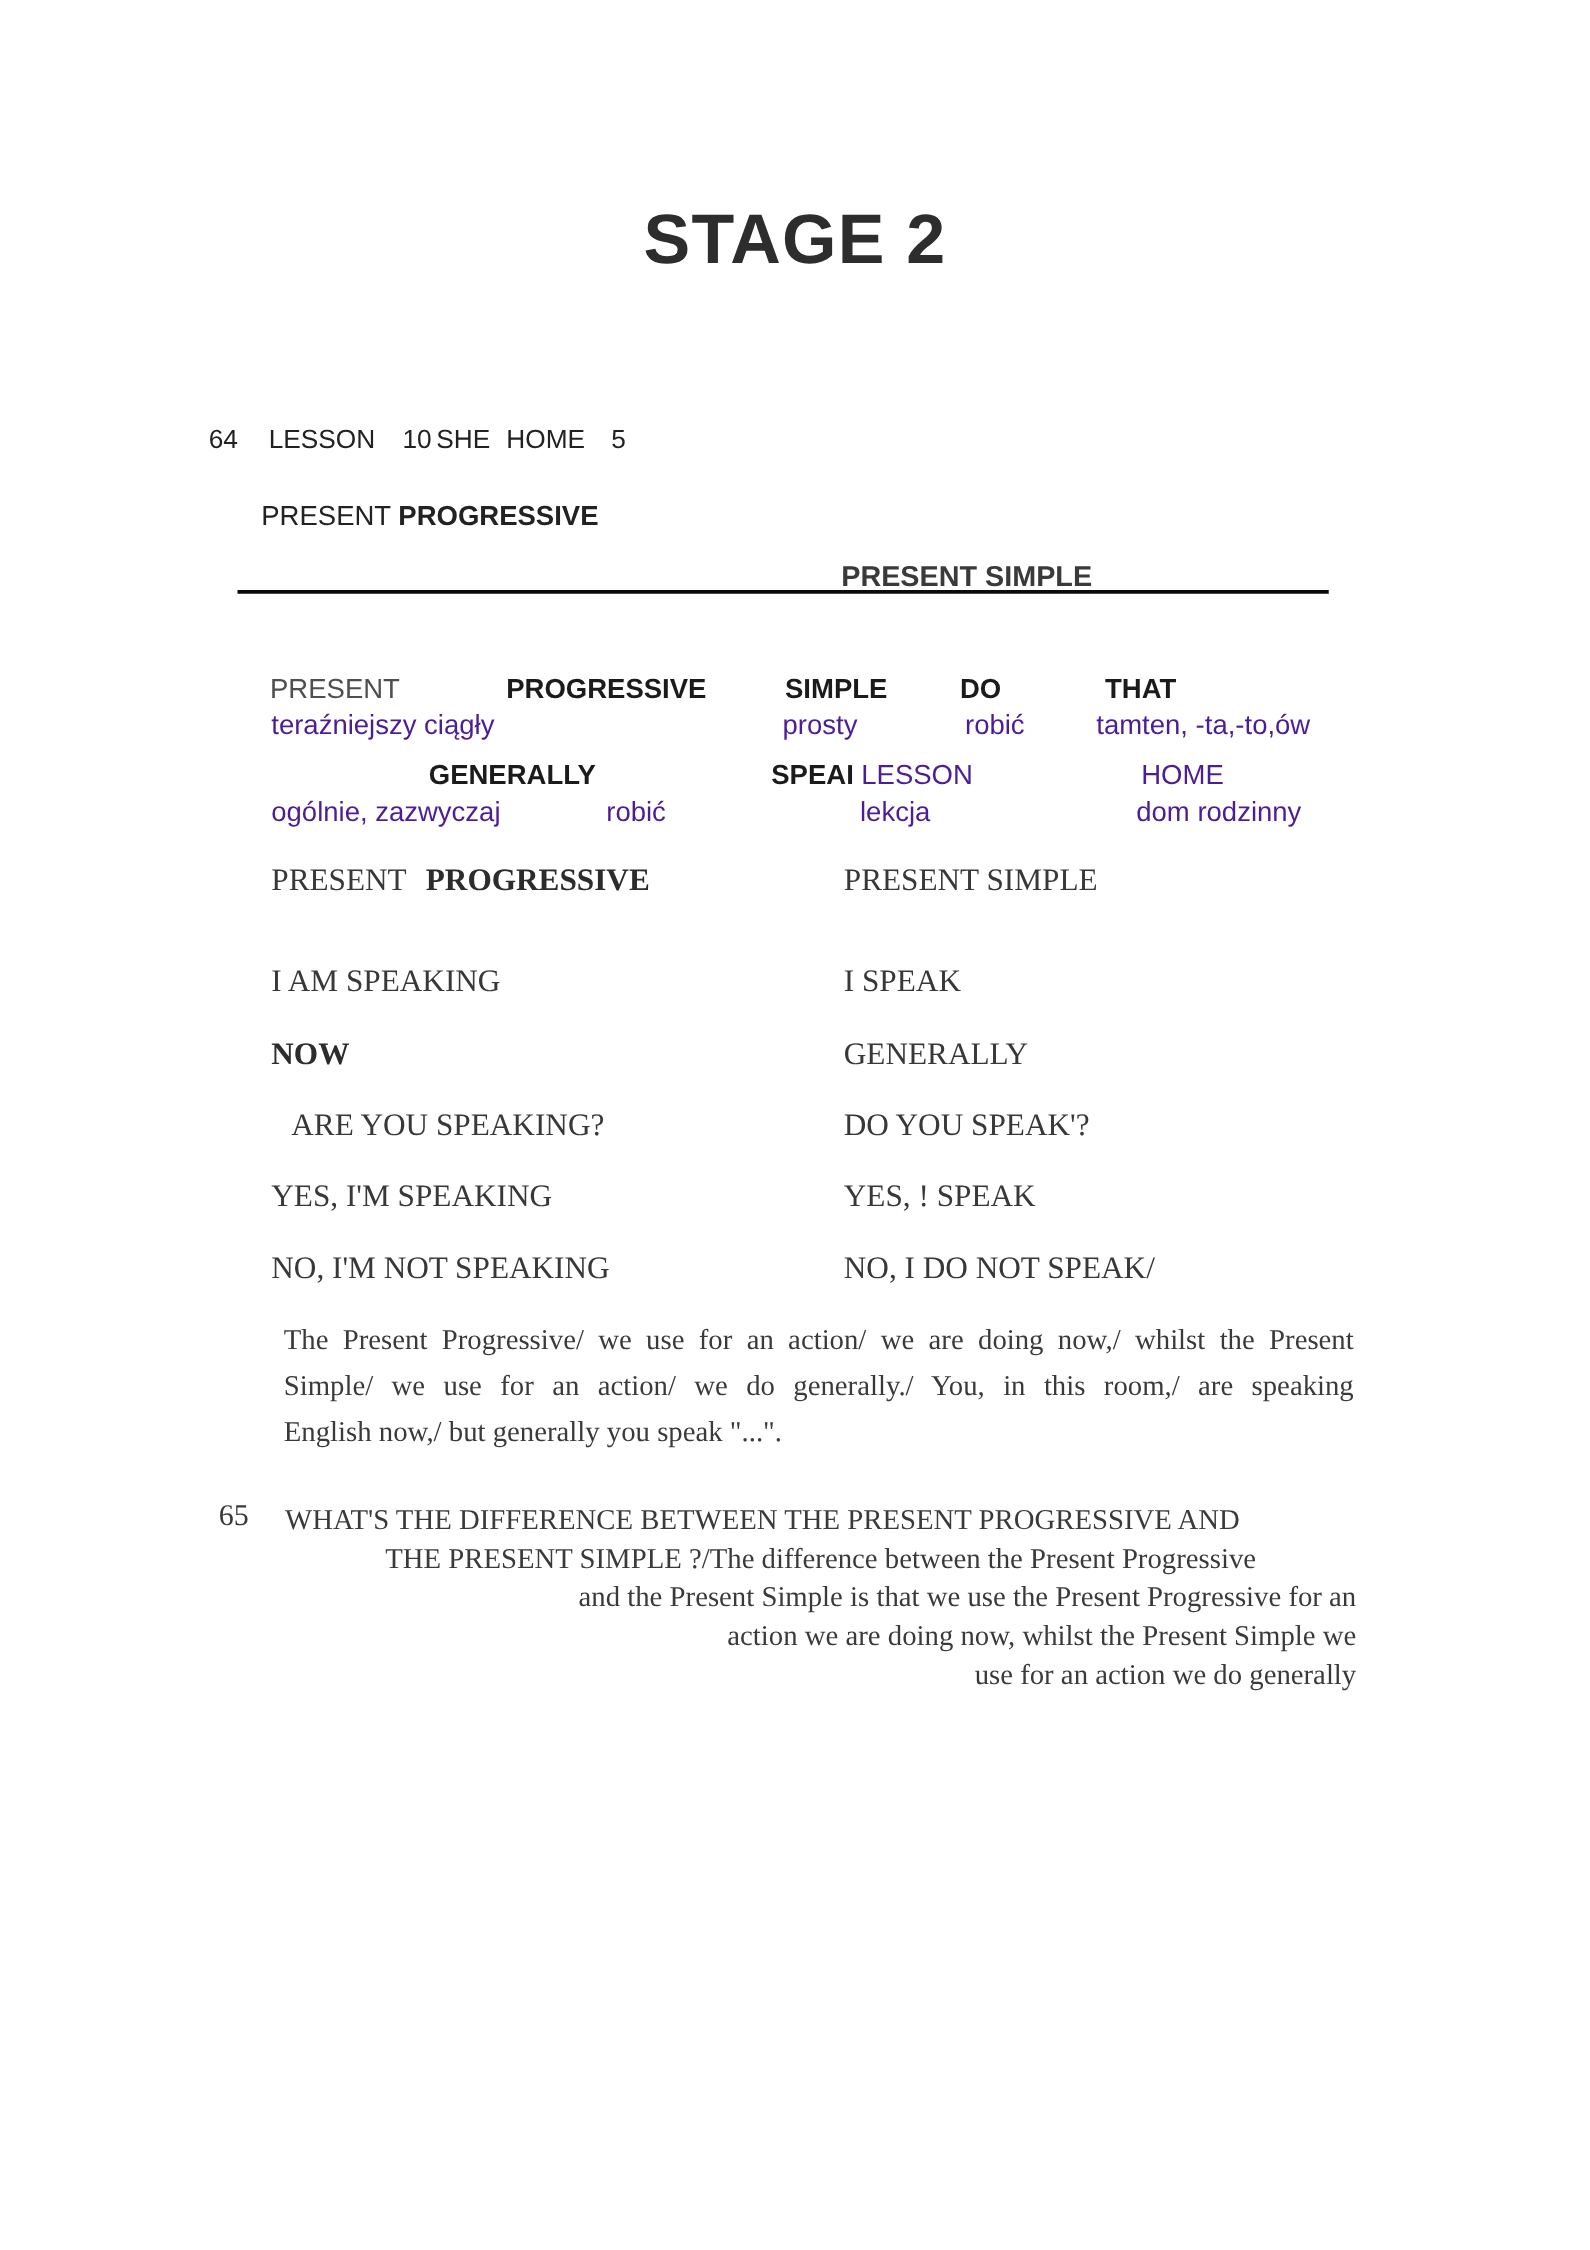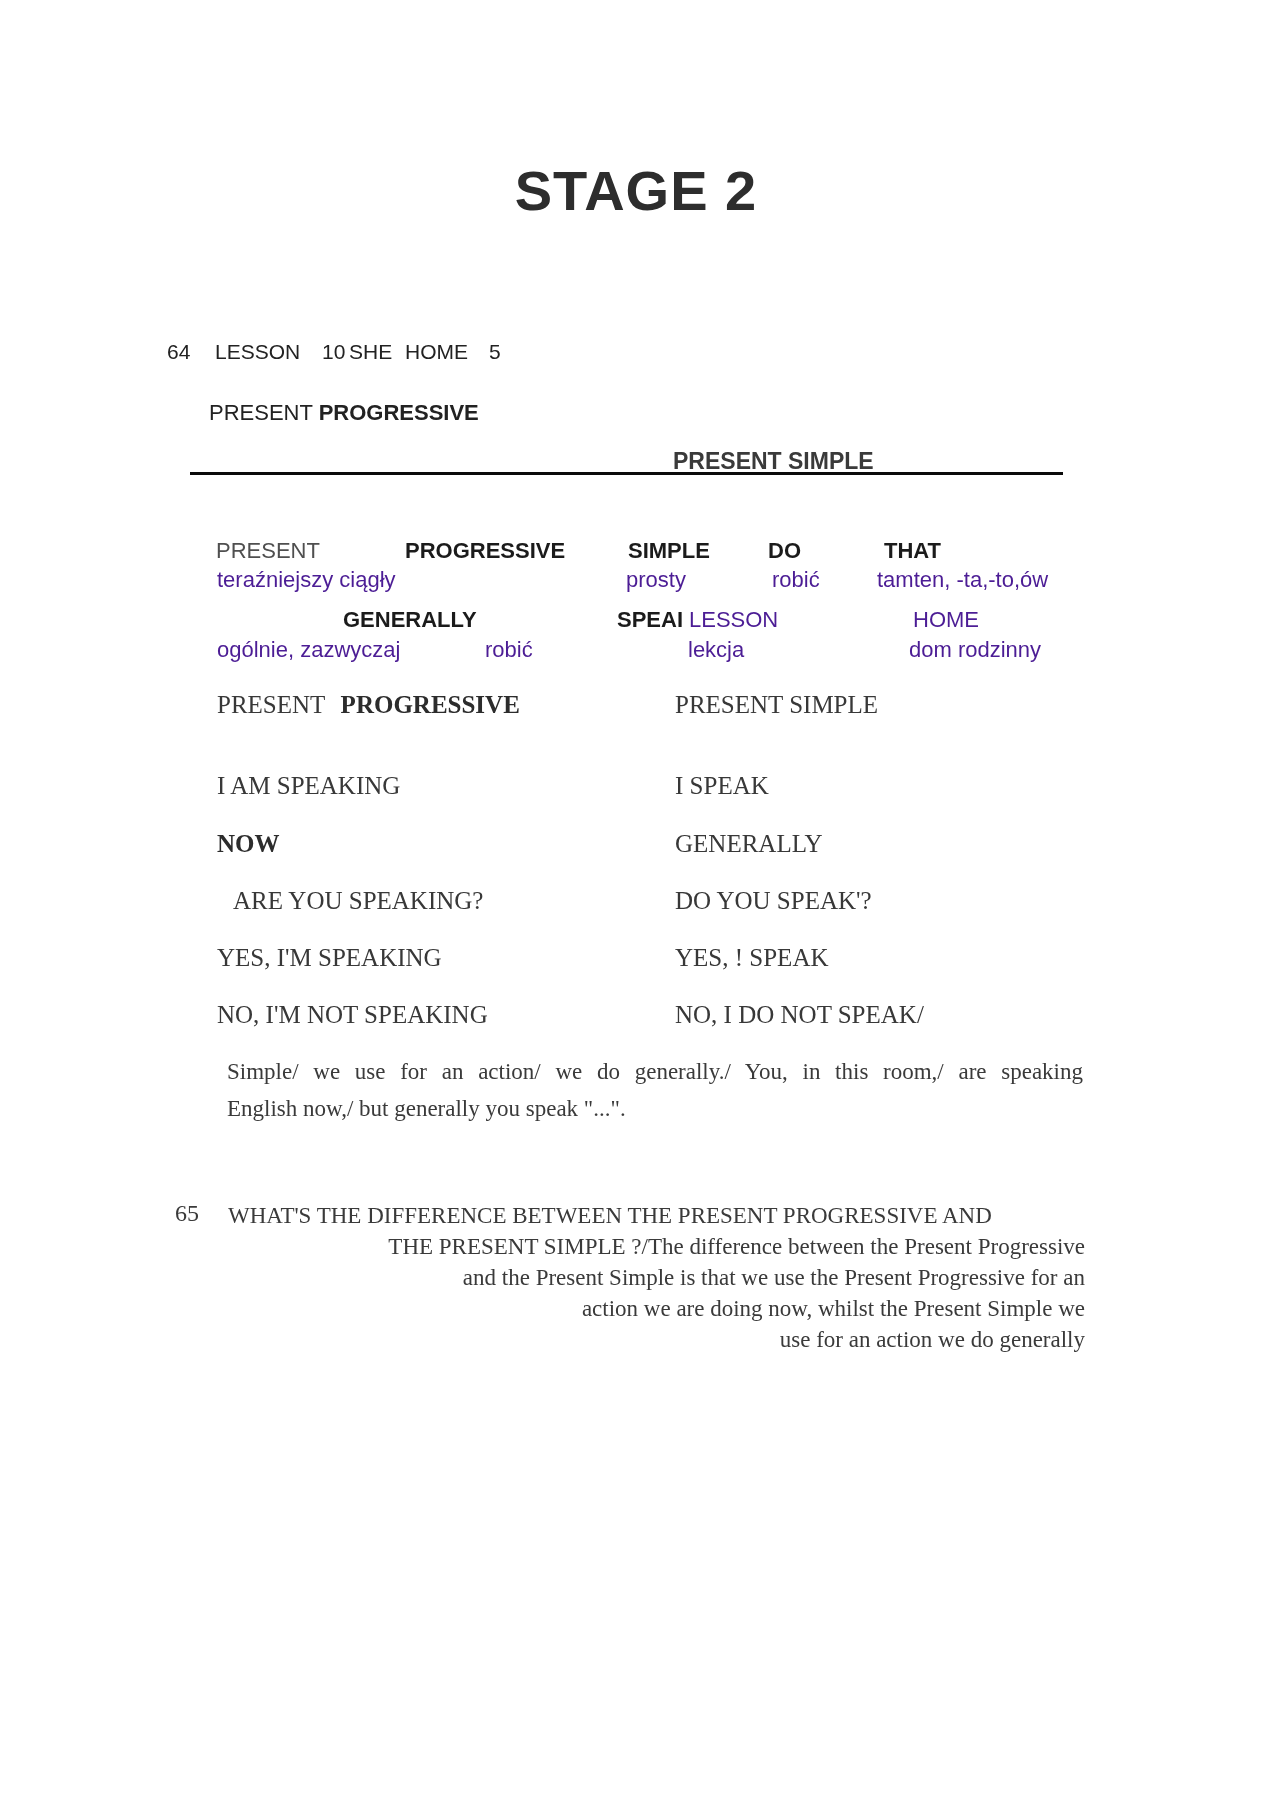--- a/index.html
+++ b/index.html
@@ -41,21 +41,21 @@
   }
   .para .just{text-align:justify;text-align-last:justify;white-space:normal;}
   
   .q-num{position:absolute;left:175px;top:1200px;font-family:"Liberation Serif",serif;font-size:24px;color:#3a3a3a;}
   .q65{
     position:absolute;left:228px;top:1200px;width:857px;
     font-family:"Liberation Serif",serif;font-size:23px;color:#3a3a3a;
     line-height:31px;
   }
   .q65 .row{white-space:nowrap;}
-  .q65 .split{display:flex;justify-content:flex-end;}
+  .q65 .split{display:flex;justify-content:center;}
   .q65 .right{text-align:right;}
 </style>
 </head>
 <body>
 
 <div class="page">
 
   <div class="stage-title">STAGE 2</div>
 
   <span class="ref" style="left:167px">64</span>
@@ -108,20 +108,21 @@
   <span class="c" style="left:233px;top:887px">ARE YOU SPEAKING?</span>
   <span class="c" style="left:675px;top:887px">DO YOU SPEAK'?</span>
 
   <span class="c" style="left:217px;top:944px">YES, I'M SPEAKING</span>
   <span class="c" style="left:675px;top:944px">YES, ! SPEAK</span>
 
   <span class="c" style="left:217px;top:1001px">NO, I'M NOT SPEAKING</span>
   <span class="c" style="left:675px;top:1001px">NO, I DO NOT SPEAK/</span>
 
   <div class="para">
+    <div class="just">The Present Progressive/ we use for an action/ we are doing now,/ whilst the Present</div>
     <div class="just">Simple/ we use for an action/ we do generally./ You, in this room,/ are speaking</div>
     <div>English now,/ but generally you speak "...".</div>
   </div>
 
   <span class="q-num">65</span>
   <div class="q65">
     <div class="row">WHAT'S THE DIFFERENCE BETWEEN THE PRESENT PROGRESSIVE AND</div>
     <div class="split">
       <span>THE PRESENT SIMPLE ?/</span>
       <span>The difference between the Present Progressive</span>

